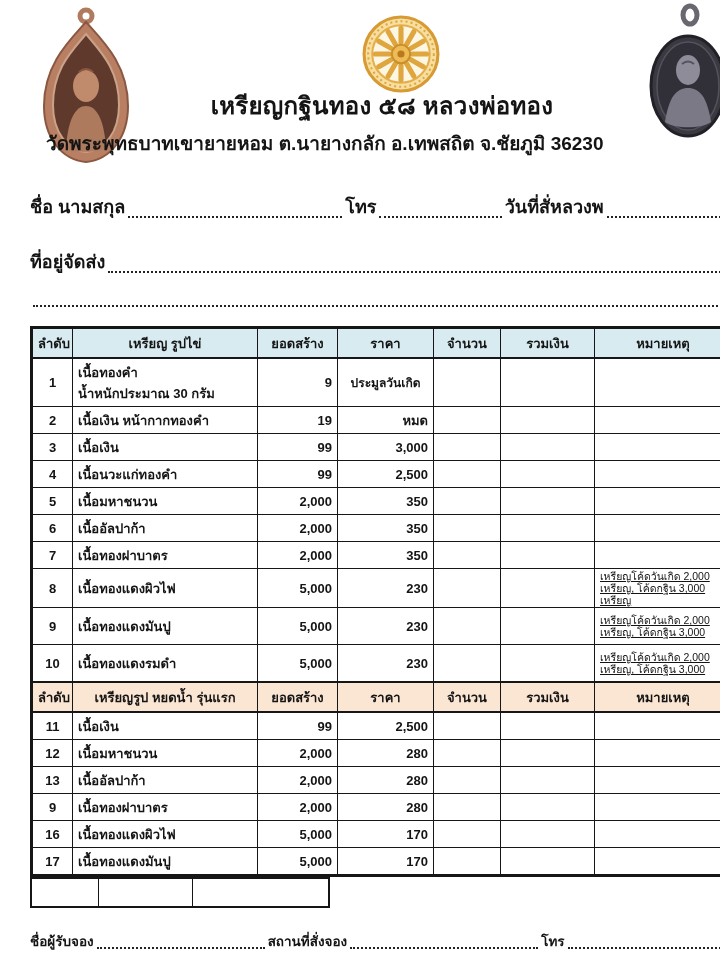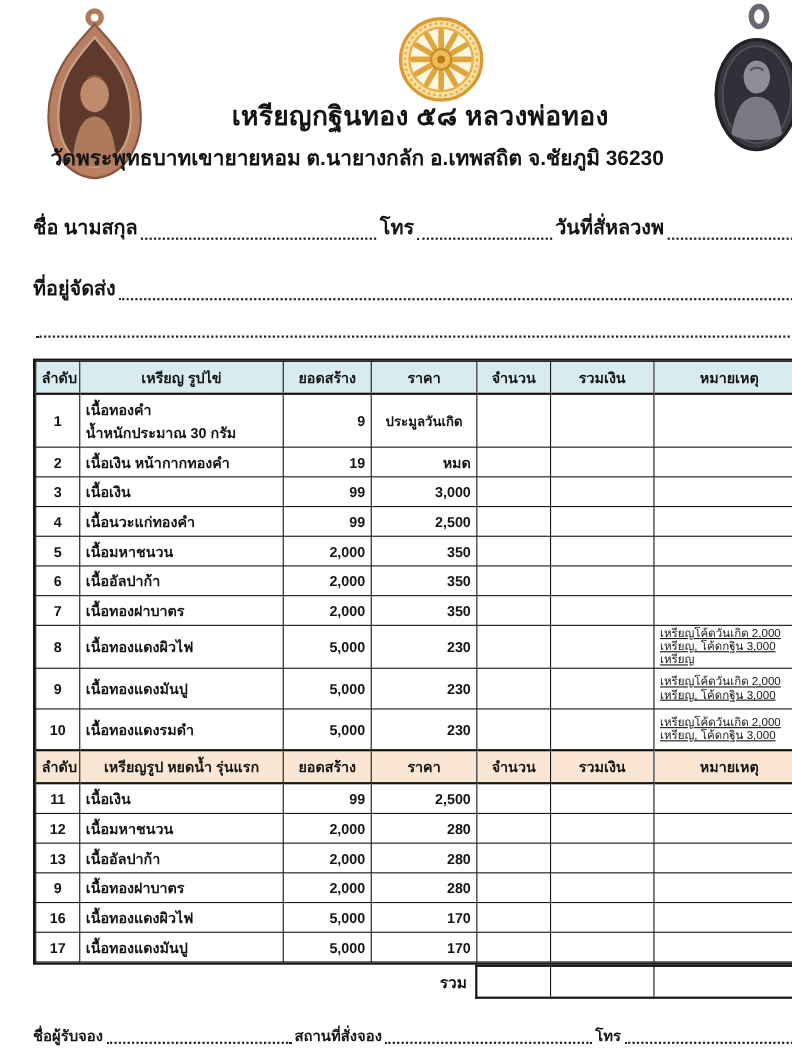--- a/index.html
+++ b/index.html
@@ -321,21 +321,20 @@
         <td class="c-price">170</td>
         <td></td>
             <td></td>
             <td></td>
       </tr>
     </tbody>
       </table>
   </div>
 
   <div class="total-row">
-    <div class="total-label">รวม</div>
     <table class="sum">
       <colgroup>
           <col style="width:67px">
           <col style="width:94px">
           <col style="width:137px">
         </colgroup>
       <tbody>
           <tr>
         <td></td>
         <td></td>

